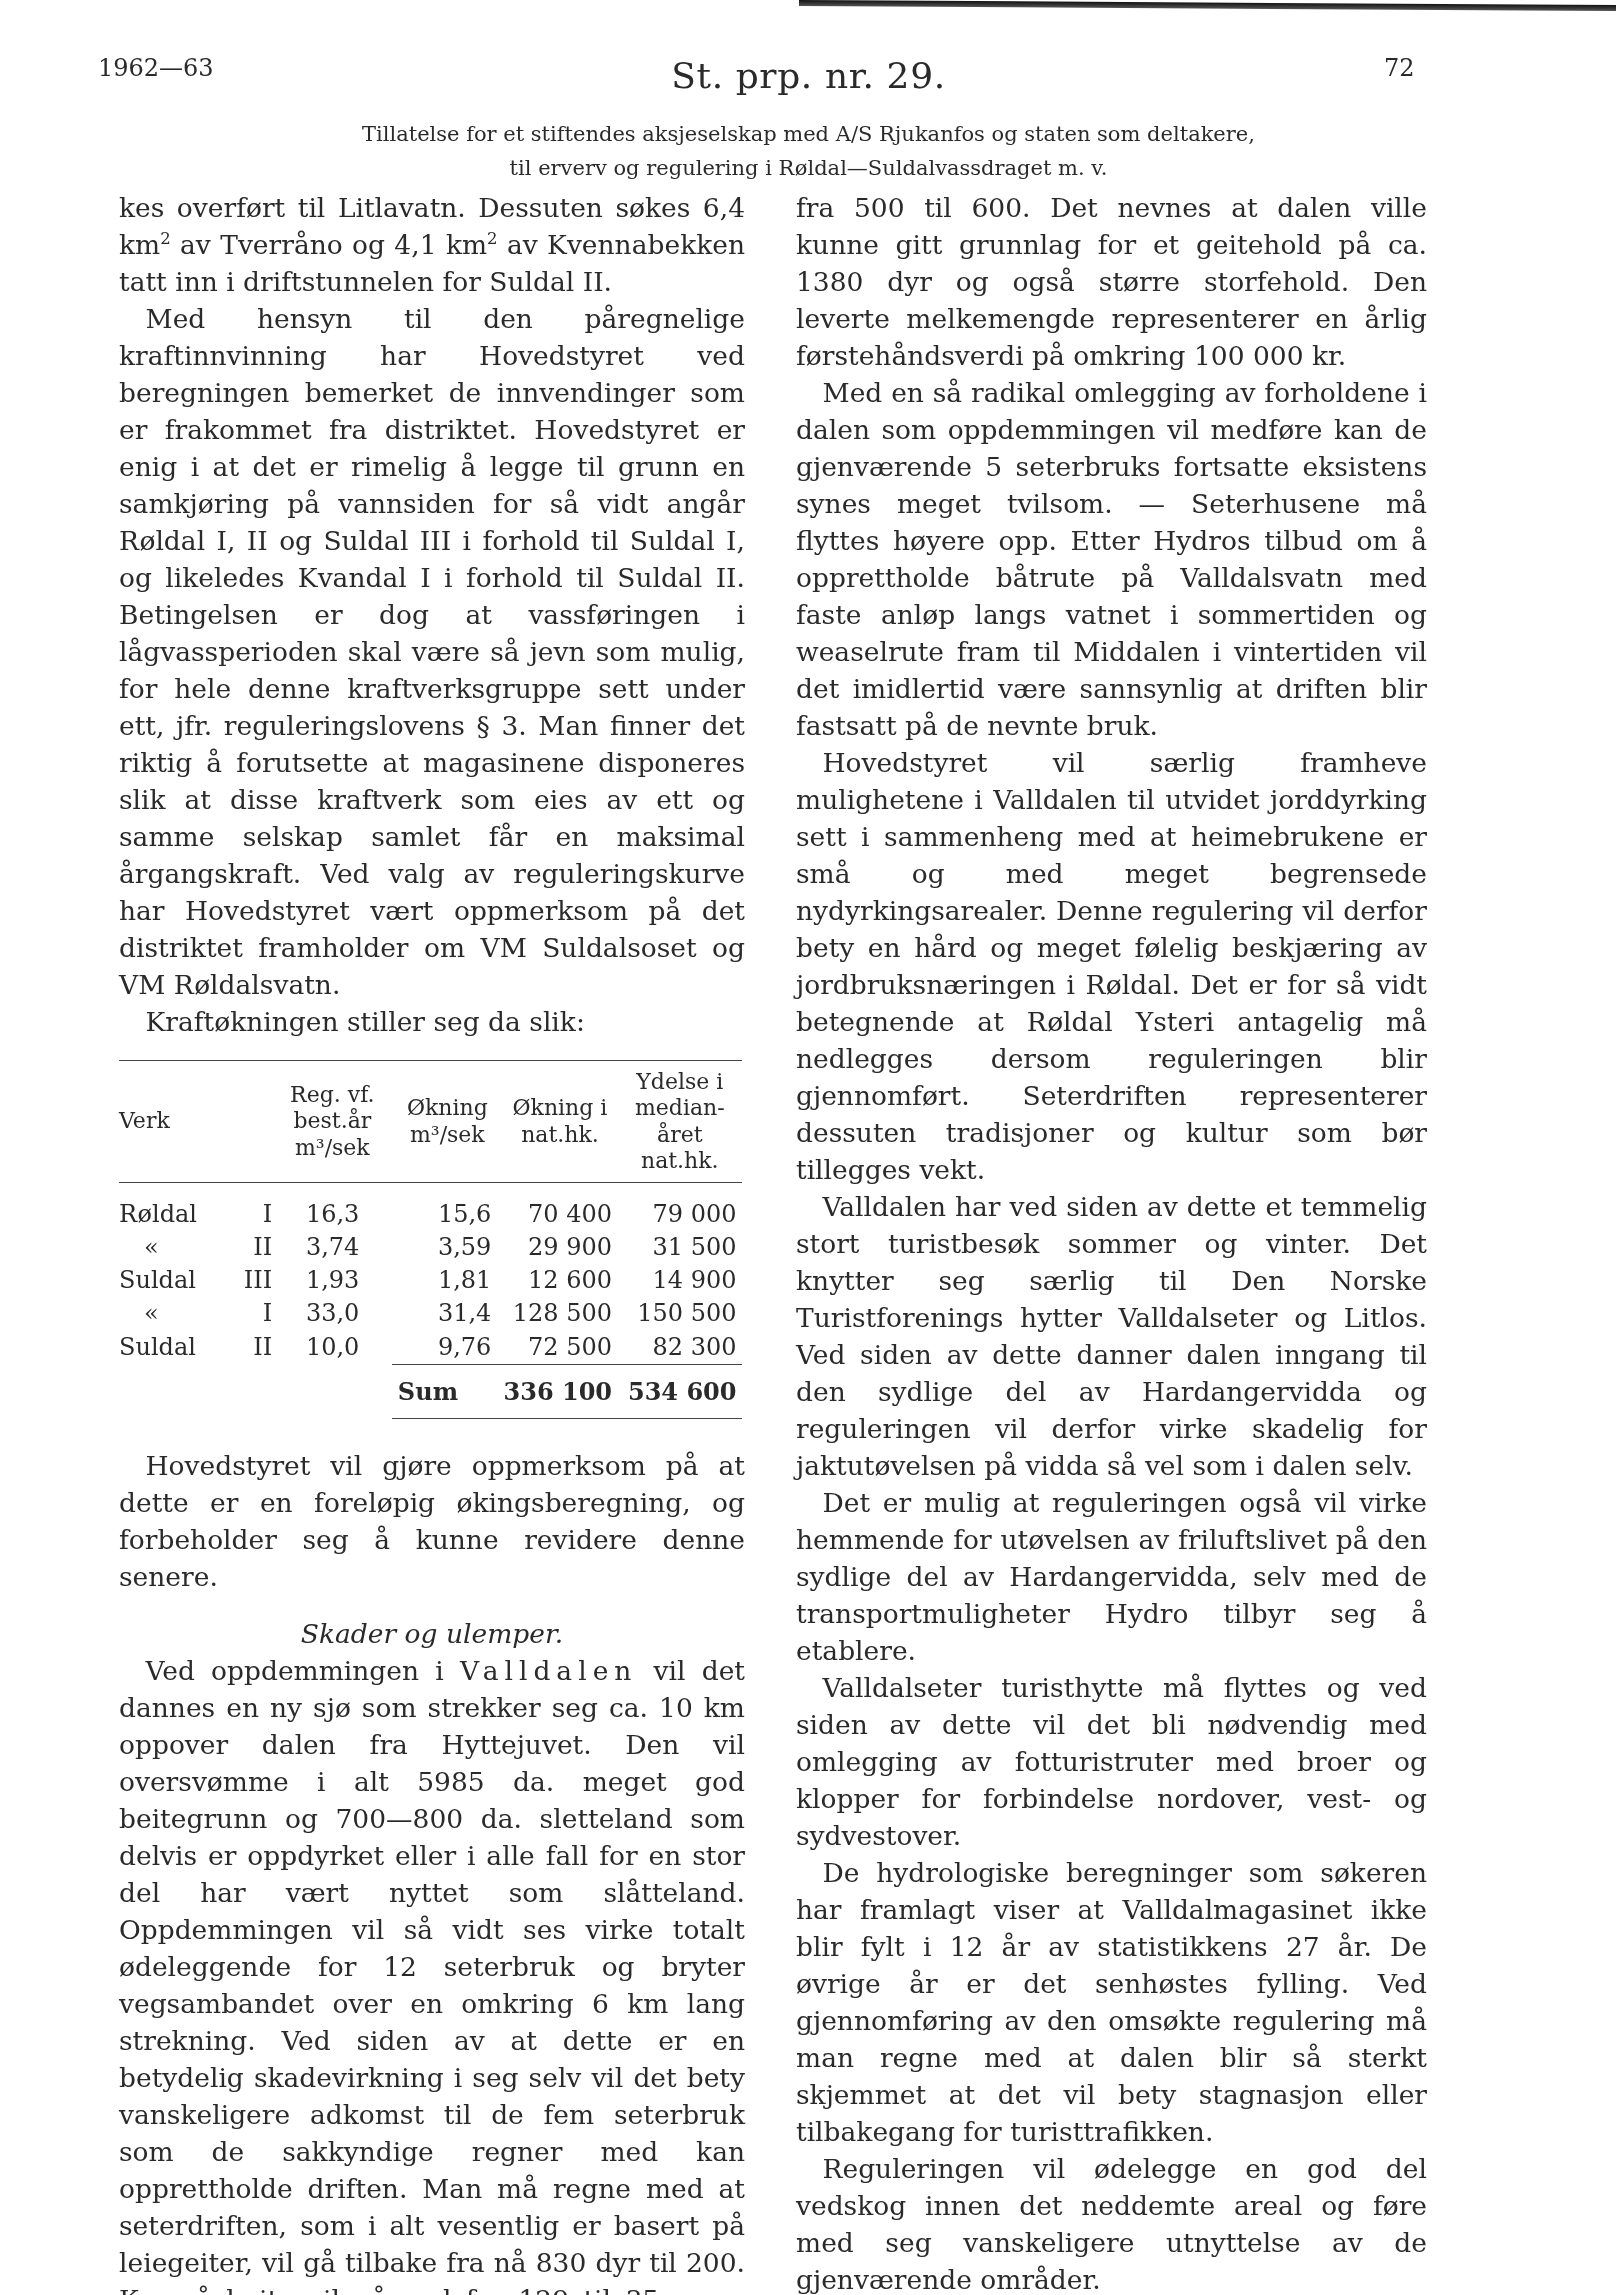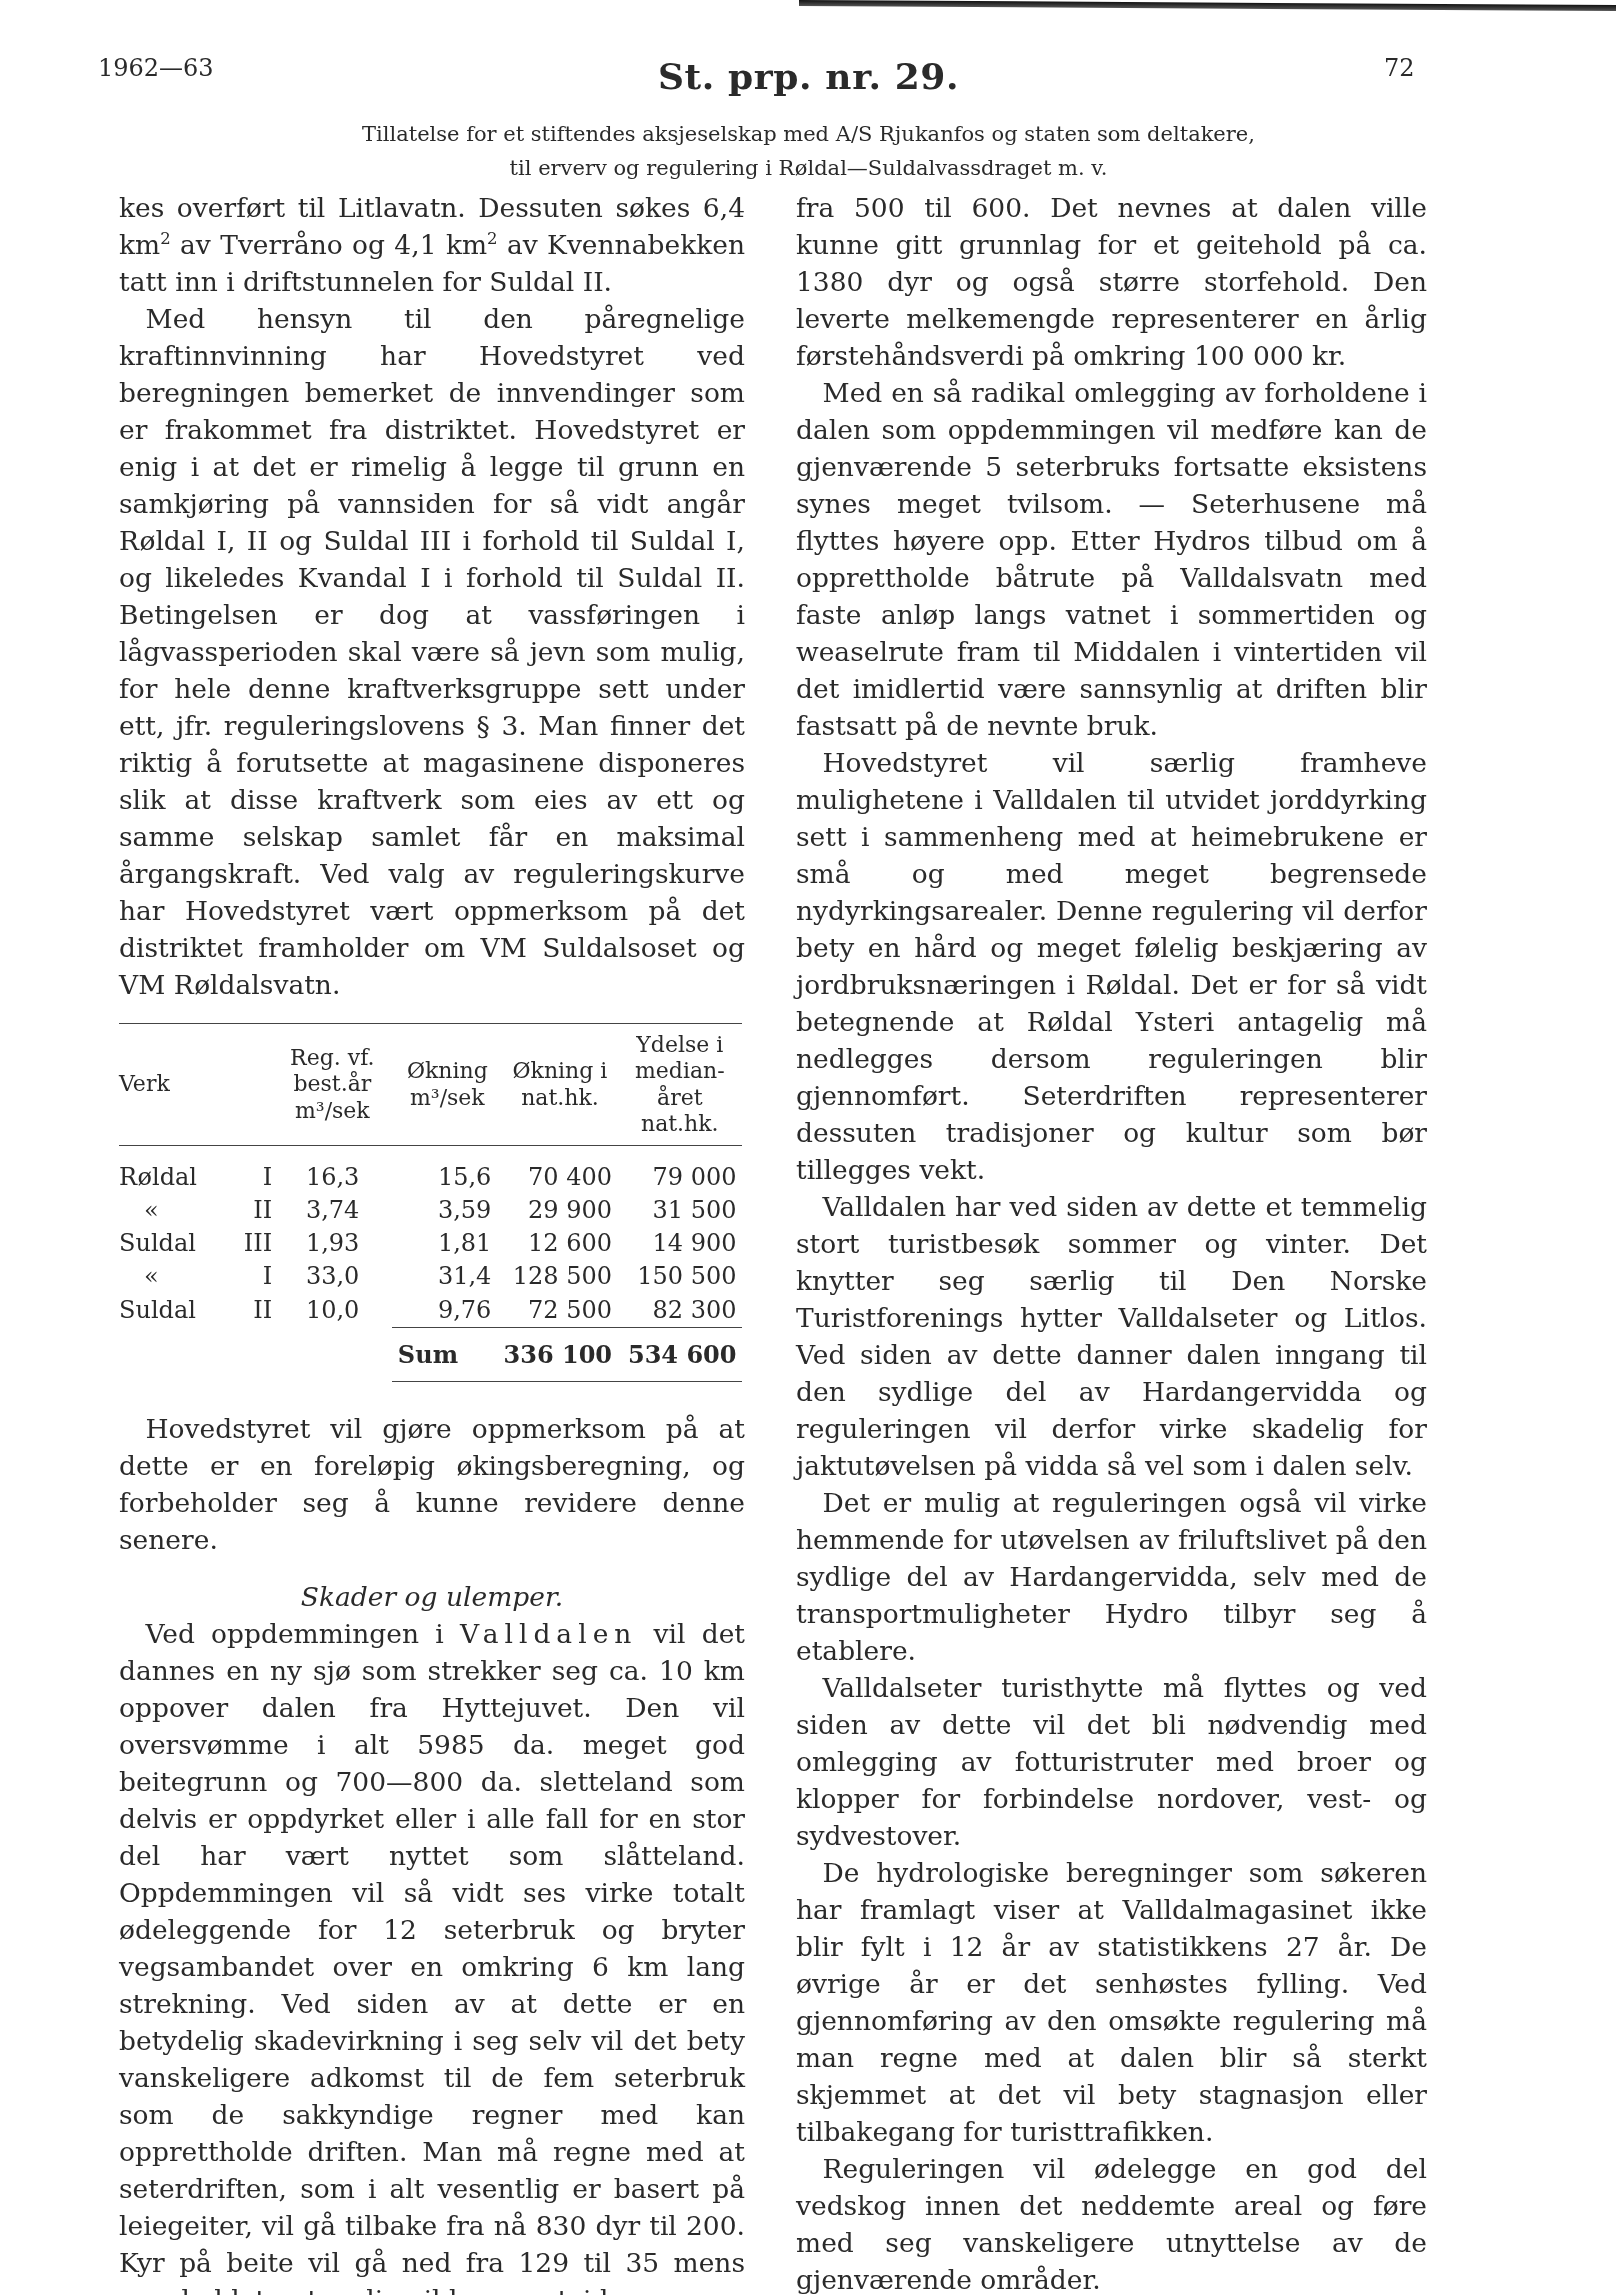--- a/index.html
+++ b/index.html
@@ -4,21 +4,21 @@
 <style>
   html, body { margin: 0; padding: 0; background: #ffffff; }
   body { width: 1617px; height: 2295px; position: relative; overflow: hidden;
          font-family: "DejaVu Serif", "Liberation Serif", serif; color: #2a2a2a; }
   .scan-edge { position: absolute; top: 0; left: 799px; width: 818px; height: 5.5px;
                background: linear-gradient(#111, #555); transform: skewY(0.35deg); transform-origin: left top; }
   .scan-edge2 { position: absolute; top: 0; left: 794px; width: 823px; height: 13.2px;
                 background: #f0f0f0; z-index: -1; }
   .hdr-year { position: absolute; left: 98px; top: 54px; font-size: 24px; }
   .hdr-title { position: absolute; left: 0; width: 1617px; text-align: center; top: 55px;
-               font-size: 36px; font-weight: bold; letter-spacing: 0.6px; }
+               font-size: 36px; font-weight: normal; letter-spacing: 0.6px; }
   .hdr-page { position: absolute; left: 1384px; top: 54px; font-size: 24px; }
   .hdr-sub { position: absolute; left: 0; width: 1617px; text-align: center; font-size: 21px; }
   .hdr-sub.l1 { top: 122px; }
   .hdr-sub.l2 { top: 156px; }
 
   .col { position: absolute; top: 189px; width: 626px; font-size: 26.5px; line-height: 37px; text-align: justify; }
   .col.left { left: 119px; }
   .col.right { left: 796px; width: 631px; }
   .col p { margin: 0; text-indent: 0; }
   .col p.ind { text-indent: 26.5px; }
@@ -54,20 +54,21 @@
 
 <div class="hdr-year">1962—63</div>
 <div class="hdr-title">St. prp. nr. 29.</div>
 <div class="hdr-page">72</div>
 <div class="hdr-sub l1">Tillatelse for et stiftendes aksjeselskap med A/S Rjukanfos og staten som deltakere,</div>
 <div class="hdr-sub l2">til erverv og regulering i Røldal—Suldalvassdraget m. v.</div>
 
 <div class="col left">
   <p class="cont"><span>kes overført til Litlavatn. Dessuten søkes 6,4 km</span><sup>2</sup><span> av Tverråno og 4,1 km</span><sup>2</sup><span> av Kvennabekken tatt inn i driftstunnelen for Suldal II.</span></p>
   <p class="ind">Med hensyn til den påregnelige kraftinnvinning har Hovedstyret ved beregningen bemerket de innvendinger som er frakommet fra distriktet. Hovedstyret er enig i at det er rimelig å legge til grunn en samkjøring på vannsiden for så vidt angår Røldal I, II og Suldal III i forhold til Suldal I, og likeledes Kvandal I i forhold til Suldal II. Betingelsen er dog at vassføringen i lågvassperioden skal være så jevn som mulig, for hele denne kraftverksgruppe sett under ett, jfr. reguleringslovens § 3. Man finner det riktig å forutsette at magasinene disponeres slik at disse kraftverk som eies av ett og samme selskap samlet får en maksimal årgangskraft. Ved valg av reguleringskurve har Hovedstyret vært oppmerksom på det distriktet framholder om VM Suldalsoset og VM Røldalsvatn.</p>
+  <p class="ind">Kraftøkningen stiller seg da slik:</p>
 
   <div class="table-wrap">
     <table>
       <thead>
         <tr>
           <th colspan="2" style="text-align:left">Verk</th>
           <th style="width:110px">Reg. vf. best.år m³/sek</th>
           <th style="width:105px">Økning m³/sek</th>
           <th style="width:110px">Økning i nat.hk.</th>
           <th style="width:116px">Ydelse i median- året nat.hk.</th>

